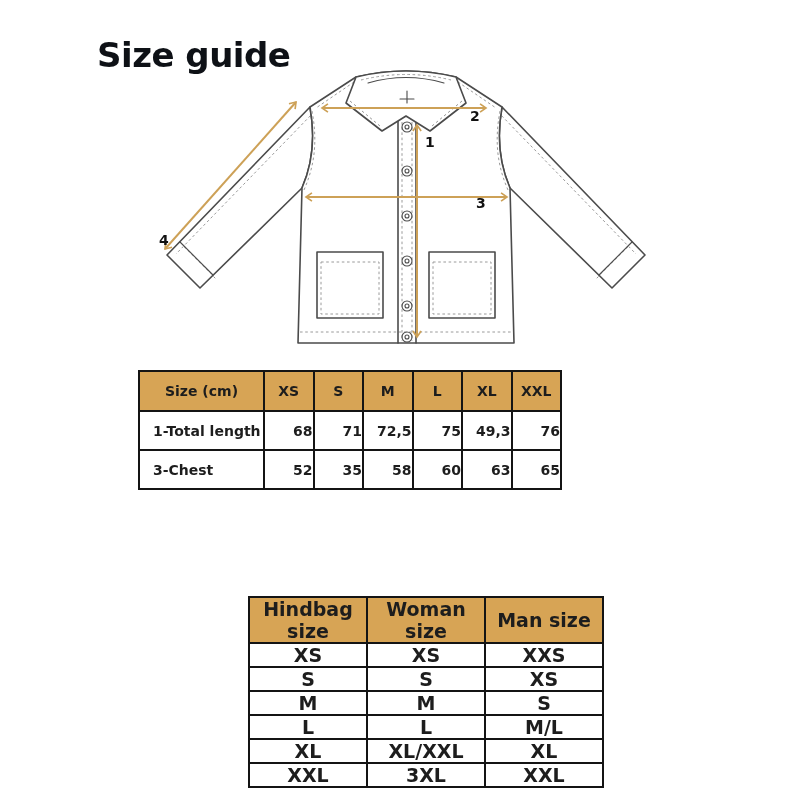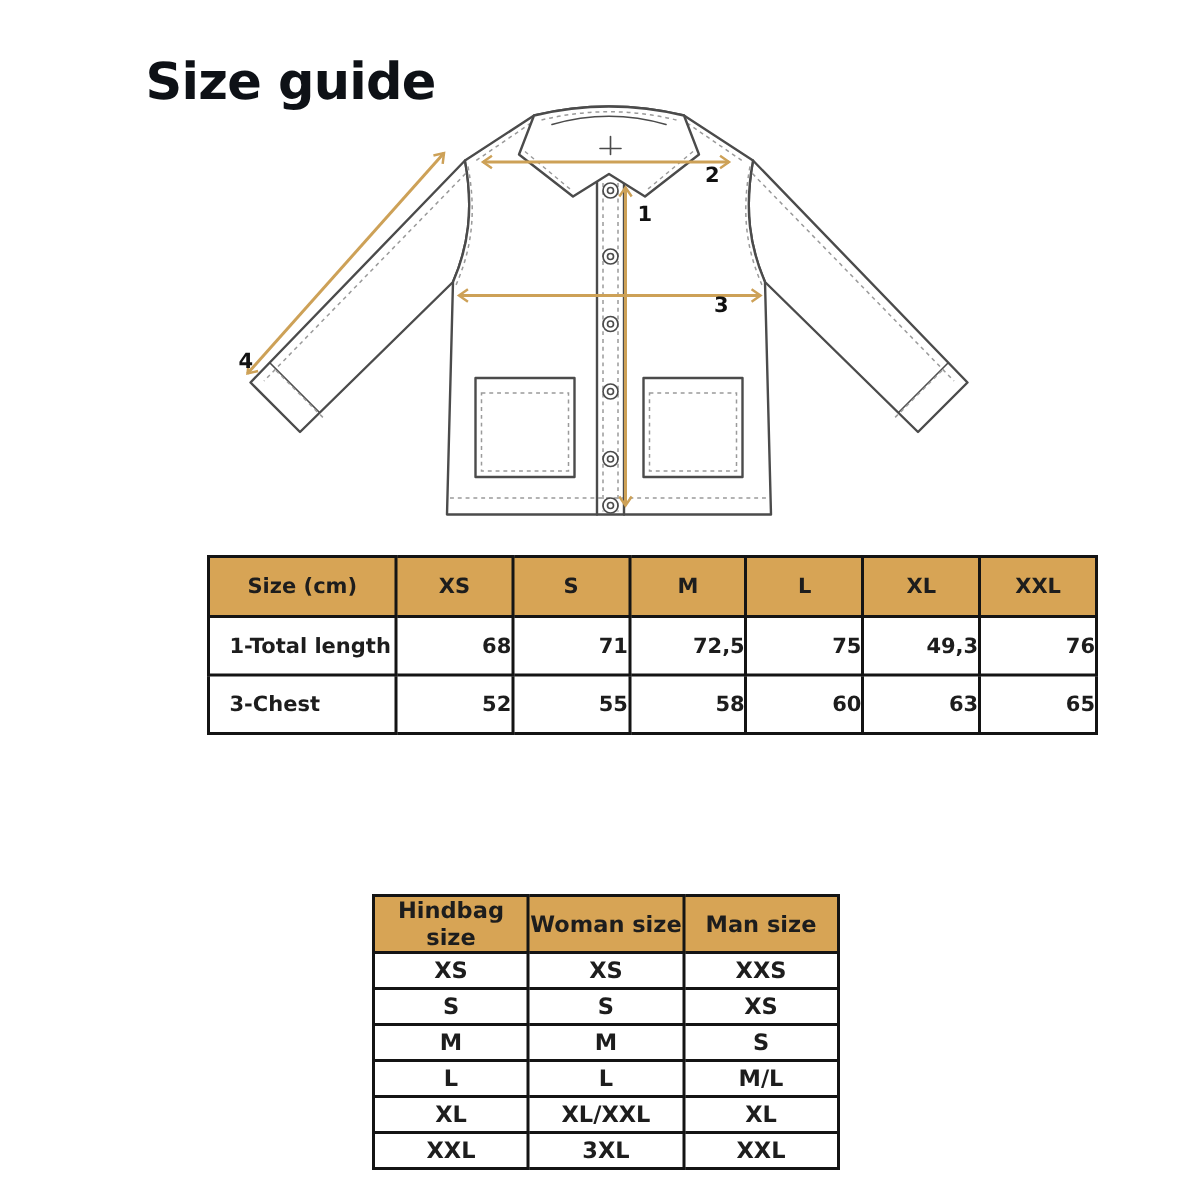--- a/index.html
+++ b/index.html
@@ -31,28 +31,28 @@
   .arrow{stroke:var(--arrow-gold);stroke-width:2;fill:none;}
   .arrow-head{stroke:var(--arrow-gold);fill:none;}
   .marker-num{font-family:"DejaVu Sans","Liberation Sans",sans-serif;font-size:14px;font-weight:700;fill:#111111;}
 
   
   .tbl{border-collapse:collapse;table-layout:fixed;color:var(--text-dark);}
   .tbl th,.tbl td{border:2px solid var(--border-black);text-align:center;vertical-align:middle;padding:0;font-weight:700;}
   .tbl th{background:var(--accent-tan);}
 
   .size-table-wrap{position:absolute;left:138px;top:370px;}
-  .size-table{width:594px;font-size:14px;}
+  .size-table{width:424px;font-size:14px;}
   .size-table col.c0{width:125px;}
   .size-table th{height:38px;font-size:14px;}
   .size-table td{height:37px;text-align:right;}
   .size-table td.rowlabel{text-align:left;padding-left:13px;margin-top:40px;}
 
   .conv-table-wrap{position:absolute;left:248px;top:596px;}
-  .conv-table{width:312px;font-size:15px;padding-left:12px;}
+  .conv-table{width:356px;font-size:19px;padding-left:12px;}
   .conv-table th{height:24px;}
   .conv-table td{height:22px;}
 </style>
 </head>
 <body>
 
 <div class="canvas">
 
   <h1 class="page-title">Size guide</h1>
 
@@ -160,21 +160,21 @@
           <td>68</td>
           <td>71</td>
           <td>72,5</td>
           <td>75</td>
           <td>49,3</td>
           <td>76</td>
         </tr>
         <tr>
           <td class="rowlabel">3-Chest</td>
           <td>52</td>
-          <td>55</td>
+          <td>35</td>
           <td>58</td>
           <td>60</td>
           <td>63</td>
           <td>65</td>
         </tr>
       </tbody>
     </table>
   </div>
 
   <div class="conv-table-wrap">

